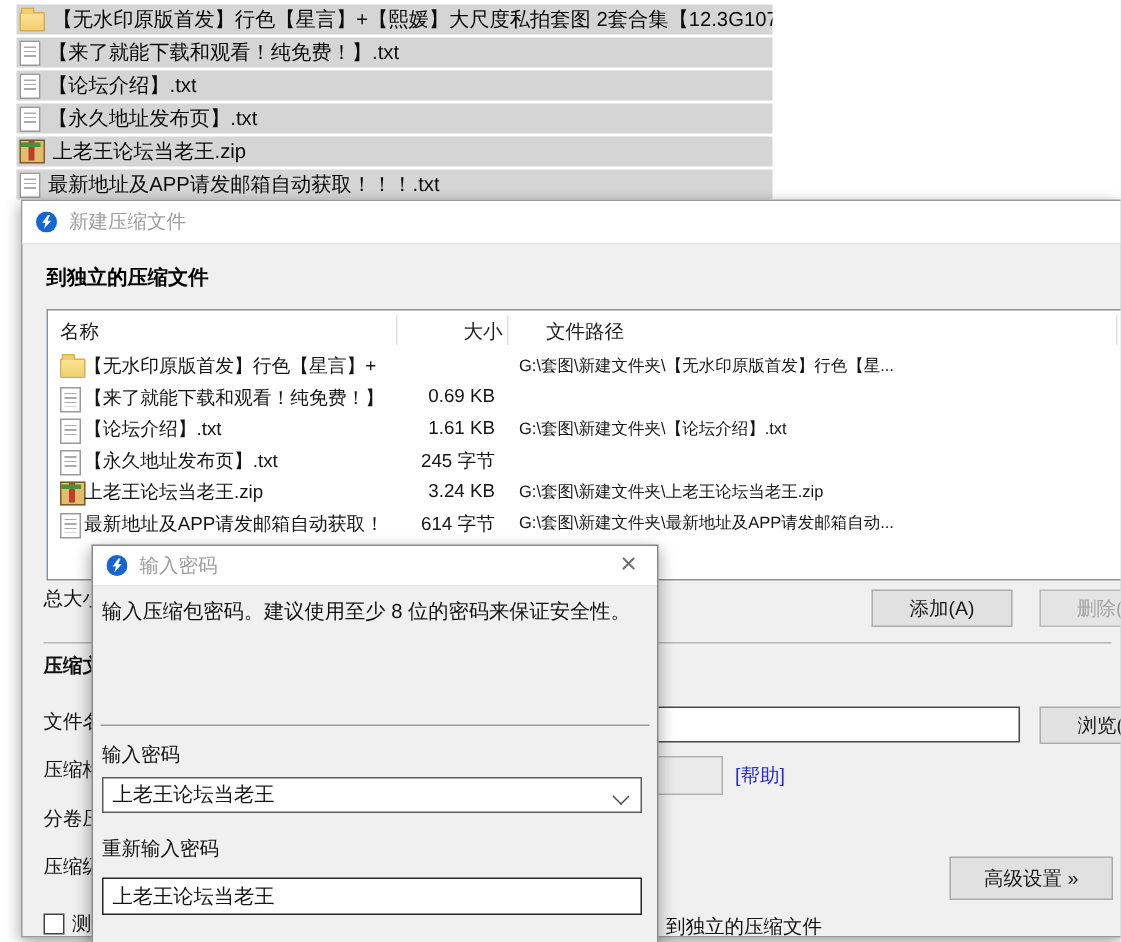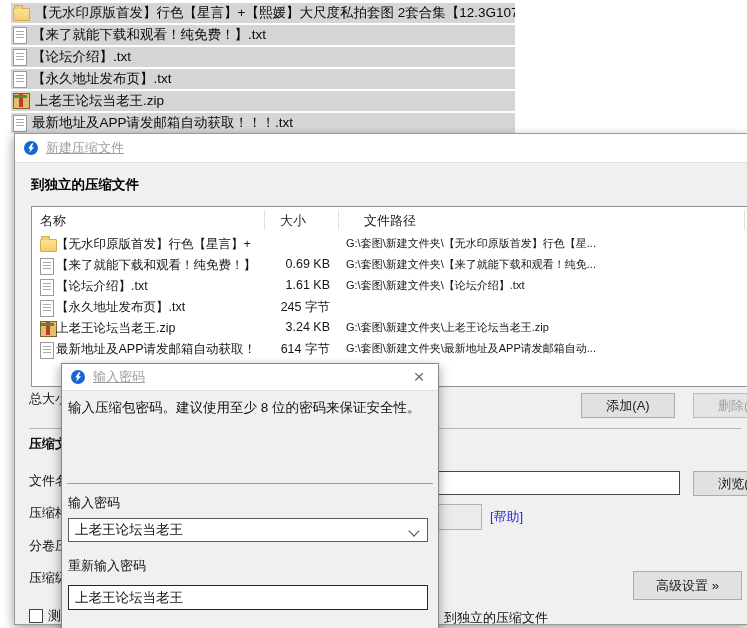--- a/index.html
+++ b/index.html
@@ -25,21 +25,21 @@
     background:repeating-linear-gradient(to bottom,#ababab 0 1px,transparent 1px 3px);}
   .ico-zip{width:15px;height:14px;background:#e3bd6b;border:1px solid #7c5f2c;}
   .ico-zip::before{content:"";position:absolute;left:5px;top:0;width:4px;height:13px;background:#c03a2e;}
   .ico-zip::after{content:"";position:absolute;left:0;top:1px;width:13px;height:3px;background:#4d8f3c;}
   
   .dialog{position:absolute;background:#f0f0f0;border:1px solid #9a9a9a;
     box-shadow:-3px 3px 9px rgba(0,0,0,.22), 3px 3px 9px rgba(0,0,0,.18);}
   .titlebar{position:absolute;left:0;top:0;right:0;height:28px;background:#ffffff;
     border-bottom:1px solid #e2e2e2;display:flex;align-items:center;}
   .titlebar .ticon{margin:0 8px 0 9px;flex:0 0 auto;display:inline-flex;}
-  .titlebar .ttext{font-size:13px;color:#9d9d9d;white-space:nowrap;text-decoration:underline;}
+  .titlebar .ttext{font-size:13px;color:#9d9d9d;white-space:nowrap;}
   .closebtn{position:absolute;right:6px;top:1px;width:26px;height:24px;
     font-size:19px;line-height:24px;text-align:center;color:#6e6e6e;cursor:default;}
   .btn{position:absolute;background:#e1e1e1;border:1px solid #acacac;
     font-size:13px;color:#1a1a1a;text-align:center;white-space:nowrap;
     display:flex;align-items:center;justify-content:center;}
   .btn.disabled{color:#a3a3a3;background:#e5e5e5;border-color:#bcbcbc;}
   .lbl{position:absolute;font-size:13px;color:#111;white-space:nowrap;}
   .input{position:absolute;background:#fff;border:1px solid #5c5c5c;
     font-size:13.5px;display:flex;align-items:center;padding:0 6px;white-space:nowrap;overflow:hidden;}
   .chev{position:absolute;right:9px;top:8px;width:7px;height:7px;
@@ -103,37 +103,36 @@
           <path d="M7.9 2.3 L4.1 7.6 L6.3 7.6 L5.2 11.7 L10.1 6.2 L7.7 6.2 L9.4 2.3 Z" fill="#ffffff"></path>
         </svg>
     </span>
     <span class="ttext">新建压缩文件</span>
   </div>
 
   <div class="section-title">到独立的压缩文件</div>
 
   <div class="ftable">
     <span class="hcell" style="left:8px">名称</span>
-    <span class="hcell" style="left:248px;width:36px;text-align:left">大小</span>
+    <span class="hcell" style="left:272px;width:36px;text-align:center">大小</span>
     <span class="hcell" style="left:332px">文件路径</span>
     <span class="hsep" style="left:232px"></span>
     <span class="hsep" style="left:306px"></span>
     <span class="hsep" style="left:712px"></span>
     <div id="table-rows">
         <div class="trow" style="top: 27px;">
           <span class="ticowrap"><span class="ico ico-folder"></span></span>
           <span class="tname">【无水印原版首发】行色【星言】+【熙媛】大尺...</span>
           <span class="tsize"></span>
           <span class="tpath">G:\套图\新建文件夹\【无水印原版首发】行色【星...</span>
         </div>
         <div class="trow" style="top: 48px;">
           <span class="ticowrap"><span class="ico ico-txt"></span></span>
           <span class="tname">【来了就能下载和观看！纯免费！】.txt</span>
           <span class="tsize">0.69 KB</span>
-          <span class="tpath">G:\套图\新建文件夹\【来了就能下载和观看！纯免...</span>
         </div>
         <div class="trow" style="top: 69px;">
           <span class="ticowrap"><span class="ico ico-txt"></span></span>
           <span class="tname">【论坛介绍】.txt</span>
           <span class="tsize">1.61 KB</span>
           <span class="tpath">G:\套图\新建文件夹\【论坛介绍】.txt</span>
         </div>
         <div class="trow" style="top: 90px;">
           <span class="ticowrap"><span class="ico ico-txt"></span></span>
           <span class="tname">【永久地址发布页】.txt</span>

